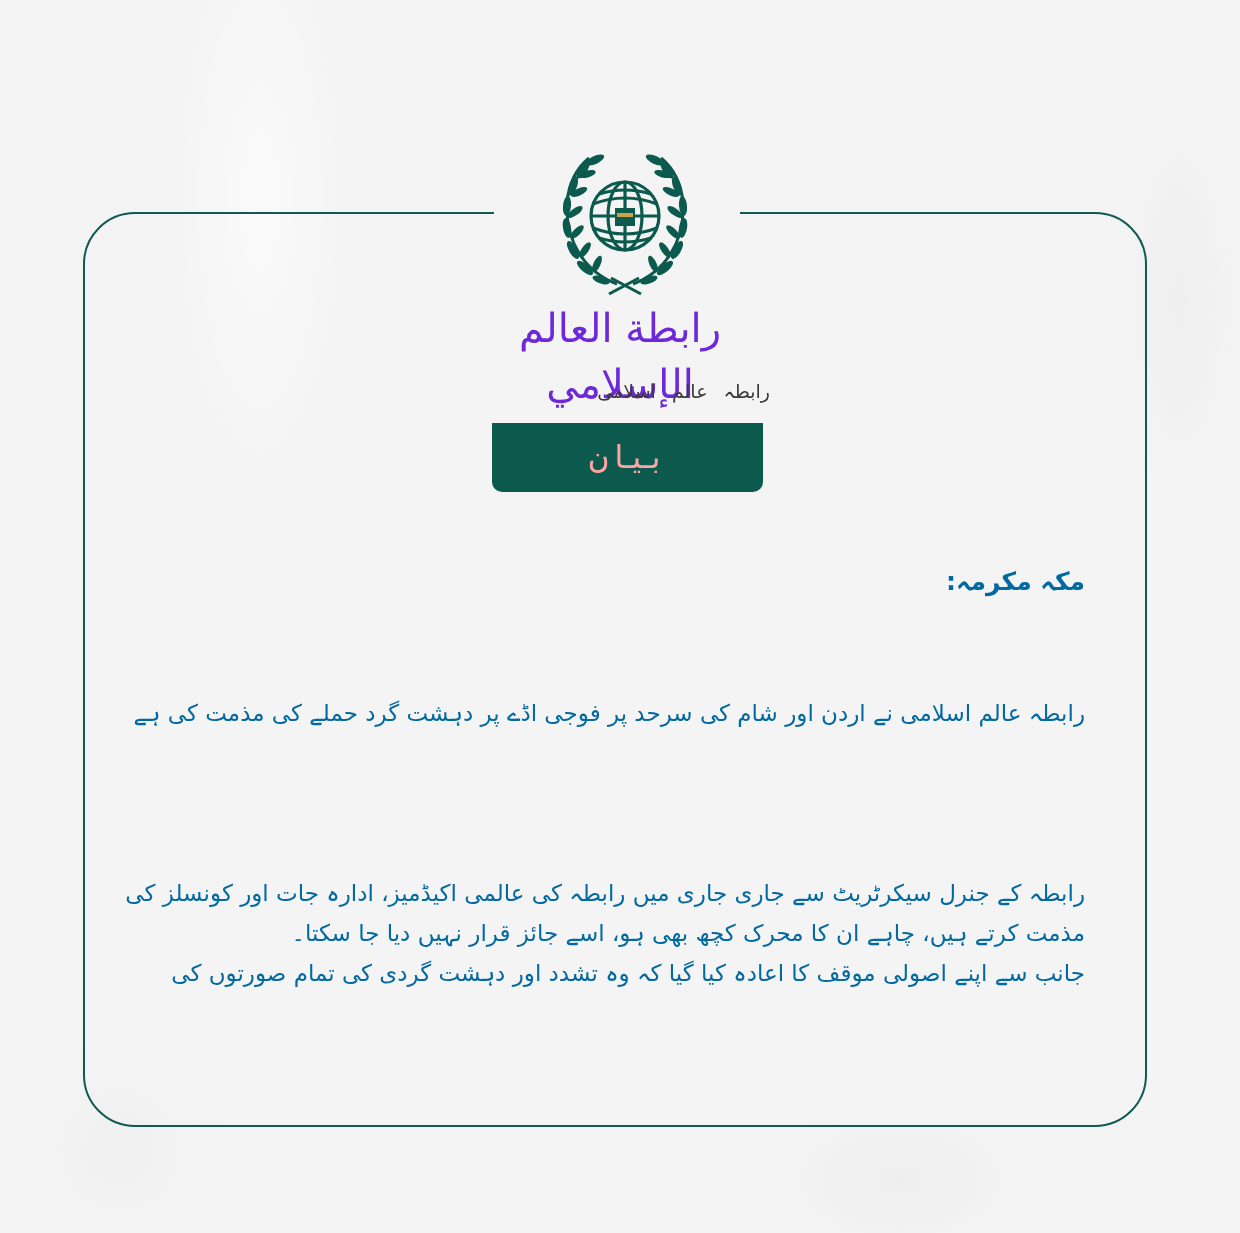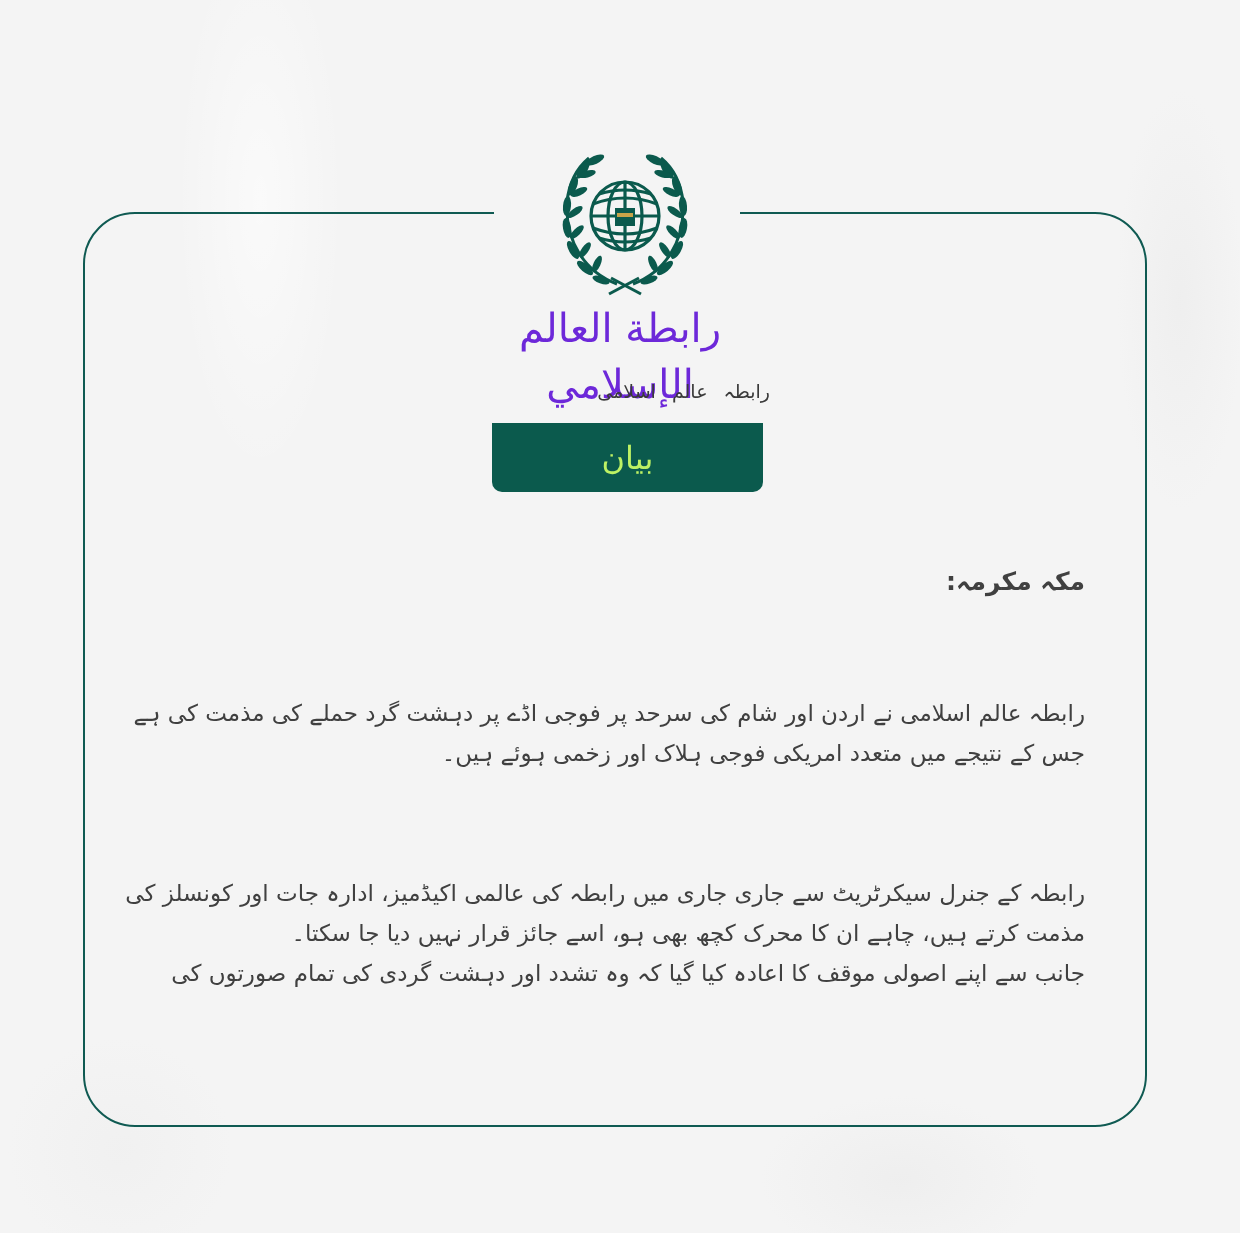--- a/index.html
+++ b/index.html
@@ -79,32 +79,32 @@
       position: absolute;
       left: 492px;
       top: 423px;
       width: 271px;
       height: 69px;
       background: #0b5a4d;
       border-radius: 0 0 10px 10px;
       display: flex;
       align-items: center;
       justify-content: center;
-      color: #bef264;
-      direction: rtl;
-      font-family: Liberation Serif, serif;
+      color: #fca5a5;
+      direction: rtl;
+      font-family: Liberation Mono, monospace;
       font-size: 32px;
     }
     .content {
       position: absolute;
       left: 160px;
       width: 925px;
       direction: rtl;
       text-align: right;
-      color: #404040;
+      color: #0369a1;
       font-family: "DejaVu Sans", sans-serif;
     }
     .location {
       top: 560px;
       font-size: 25px;
       line-height: 44px;
       font-weight: bold;
     }
     .para {
       font-size: 23px;
@@ -185,20 +185,19 @@
 <div class="title-ur">رابطہ عالم اسلامی</div>
 
 <div class="banner">
   <span>بیان</span>
 </div>
 
 <div class="content location">مکہ مکرمہ:</div>
 
 <div class="content para para1">
   <span class="line">رابطہ عالم اسلامی نے اردن اور شام کی سرحد پر فوجی اڈے پر دہشت گرد حملے کی مذمت کی ہے</span>
-  <span class="line">جس کے نتیجے میں متعدد امریکی فوجی ہلاک اور زخمی ہوئے ہیں۔</span>
 </div>
 
 <div class="content para para2">
   <span class="line">رابطہ کے جنرل سیکرٹریٹ سے جاری جاری میں رابطہ کی عالمی اکیڈمیز، ادارہ جات اور کونسلز کی</span>
   <span class="line">مذمت کرتے ہیں، چاہے ان کا محرک کچھ بھی ہو، اسے جائز قرار نہیں دیا جا سکتا۔</span>
   <span class="line">جانب سے اپنے اصولی موقف کا اعادہ کیا گیا کہ وہ تشدد اور دہشت گردی کی تمام صورتوں کی</span>
 </div>
 
 </body></html>

